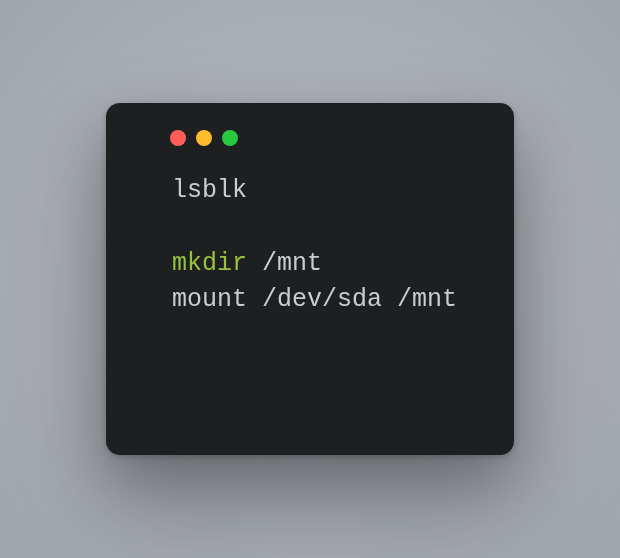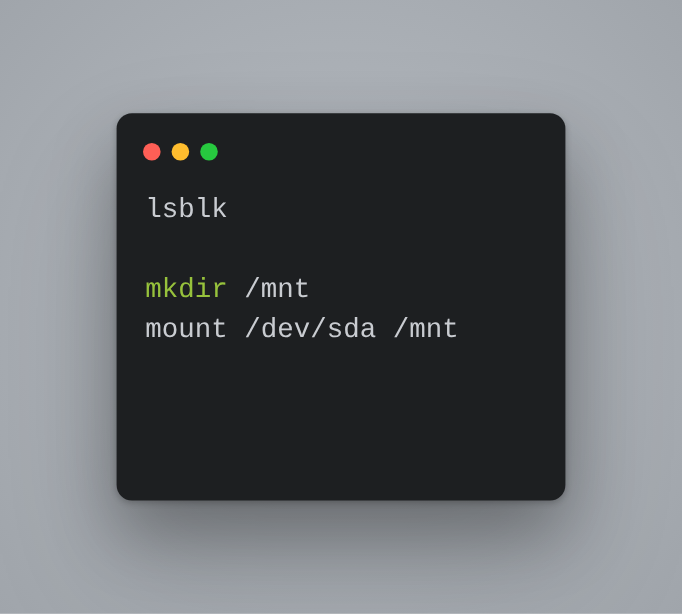--- a/index.html
+++ b/index.html
@@ -21,20 +21,21 @@
       width: 408px;
       height: 352px;
       background: #1d1f21;
       border-radius: 14px;
       box-shadow:
         0 30px 60px rgba(0,0,0,0.28),
         0 60px 120px rgba(0,0,0,0.18),
         0 2px 6px rgba(0,0,0,0.2);
       overflow: hidden;
       position: relative;
+      padding-left: 40px;
     }
     .titlebar {
       display: flex;
       align-items: center;
       gap: 10px;
       padding: 22px 24px 0 24px;
       height: 48px;
     }
     .dot {
       width: 16px;

